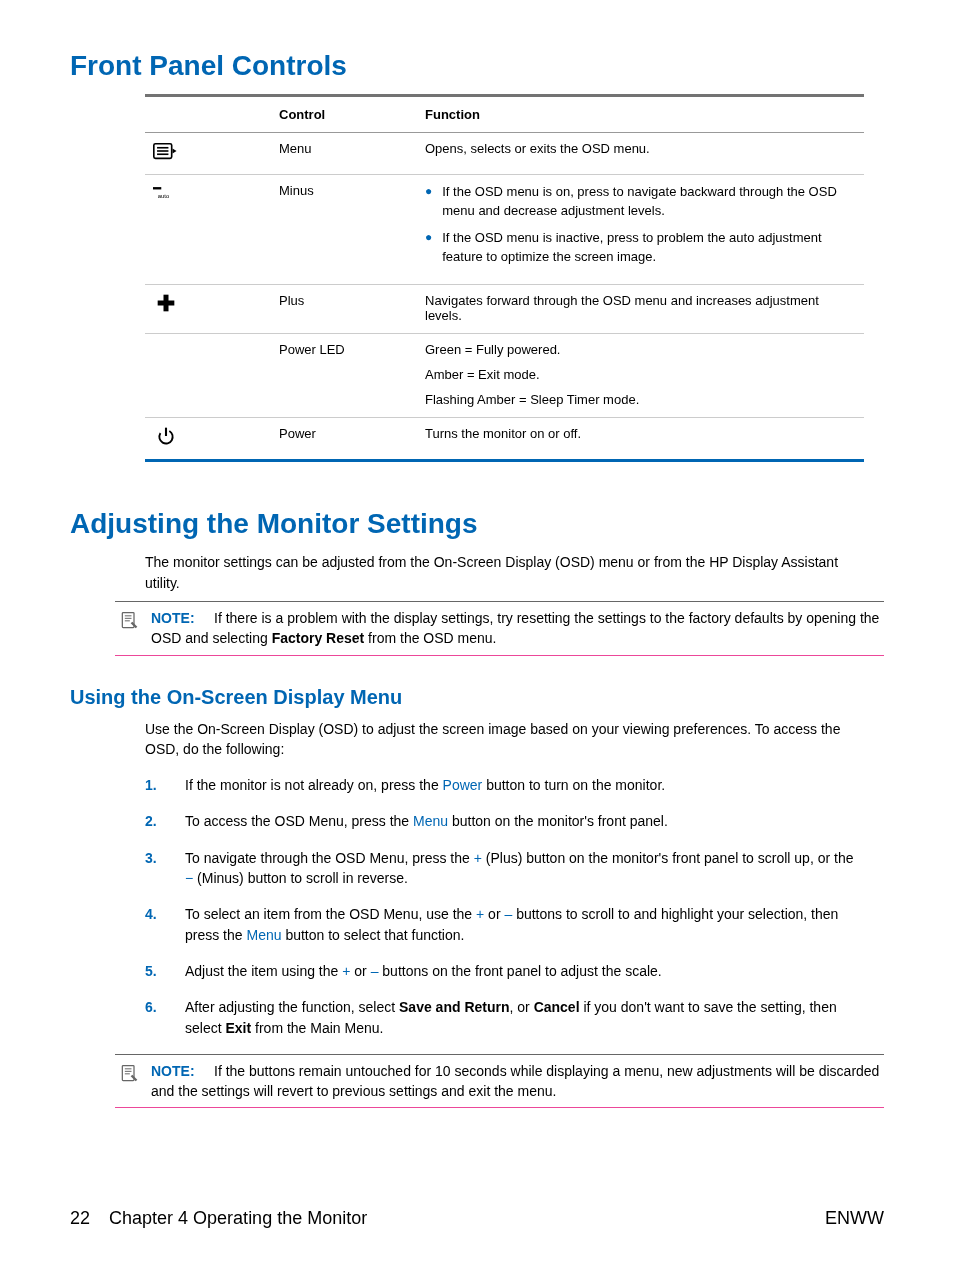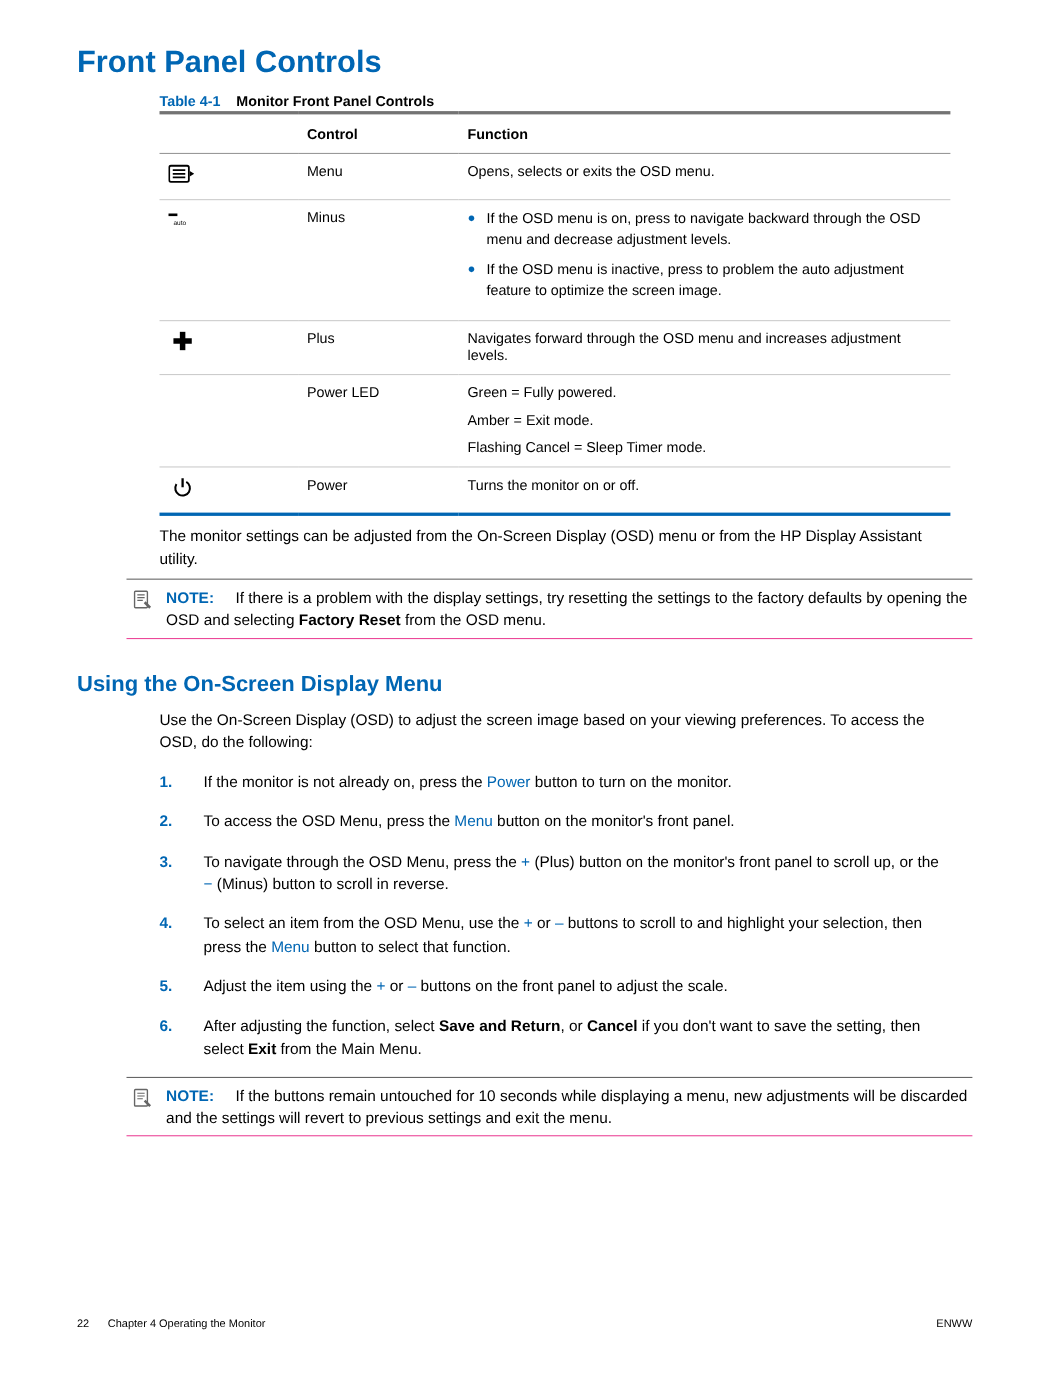--- a/index.html
+++ b/index.html
@@ -9,21 +9,21 @@
       font-family: Arial, Helvetica, sans-serif;
       font-size: 14px;
       color: #000;
       background: #fff;
       width: 954px;
       height: 1270px;
       box-sizing: border-box;
       position: relative;
     }
     .page {
-      padding: 40px 70px 0 70px;
+      padding: 50px 70px 0 70px;
       box-sizing: border-box;
     }
     h1 {
       color: #0066b3;
       font-size: 28px;
       font-weight: bold;
       margin: 0 0 12px 0;
     }
     h2 {
       color: #0066b3;
@@ -108,43 +108,38 @@
       position: absolute;
       left: 0;
       top: 0;
       color: #0066b3;
       font-weight: bold;
       font-size: 14px;
     }
     .kw { color: #0066b3; }
     .footer {
       position: absolute;
-      bottom: 61px;
+      bottom: 41px;
       left: 70px;
       right: 70px;
       display: flex;
       justify-content: space-between;
-      font-size: 10px;
+      font-size: 18px;
     }
     .footer-left span.pagenum { margin-right: 14px; }
     svg.icon-svg { width: 26px; height: 20px; }
   </style>
 </head>
 <body>
 
 <div class="page">
 
   <h1>Front Panel Controls</h1>
 
   <div class="table-wrap">
-    <div class="table-caption">
-      <span class="caption-prefix">Table 4-1</span>
-      <span>&nbsp;&nbsp;</span>
-      <span class="caption-title">Monitor Front Panel Controls</span>
-    </div>
 
     <table class="controls">
       <thead>
         <tr>
           <th class="col-icon"></th>
           <th class="col-control">Control</th>
           <th>Function</th>
         </tr>
       </thead>
       <tbody>
@@ -199,40 +194,41 @@
           <td>Plus</td>
           <td>Navigates forward through the OSD menu and increases adjustment levels.</td>
         </tr>
 
         <tr>
           <td class="icon-cell"></td>
           <td>Power LED</td>
           <td>
             <div style="margin-bottom:10px">Green = Fully powered.</div>
             <div style="margin-bottom:10px">Amber = Exit mode.</div>
-            <div>Flashing Cancel = Sleep Timer mode.</div>
+            <div>Flashing Amber = Sleep Timer mode.</div>
           </td>
         </tr>
 
         <tr>
           <td class="icon-cell">
             <span>
               <svg class="icon-svg" viewBox="0 0 24 24">
                 <circle cx="12" cy="13" r="8" fill="none" stroke="#000" stroke-width="2.2" stroke-dasharray="38 12" transform="rotate(-60 12 13)"></circle>
                 <line x1="12" y1="2" x2="12" y2="12" stroke="#000" stroke-width="2.5"></line>
               </svg>
             </span>
           </td>
           <td>Power</td>
           <td>Turns the monitor on or off.</td>
         </tr>
       </tbody>
     </table>
   </div>
 
+  <h1 style="margin-top:46px">Adjusting the Monitor Settings</h1>
 
   <div class="indent-block">
     <p class="para">The monitor settings can be adjusted from the On-Screen Display (OSD) menu or from the HP Display Assistant utility.</p>
   </div>
 
   <div class="note-region">
     <div class="note-icon">
       <span>
         <svg width="20" height="20" viewBox="0 0 24 24">
           <rect x="4" y="3" width="14" height="18" rx="1" fill="none" stroke="#666" stroke-width="1.5"></rect>

